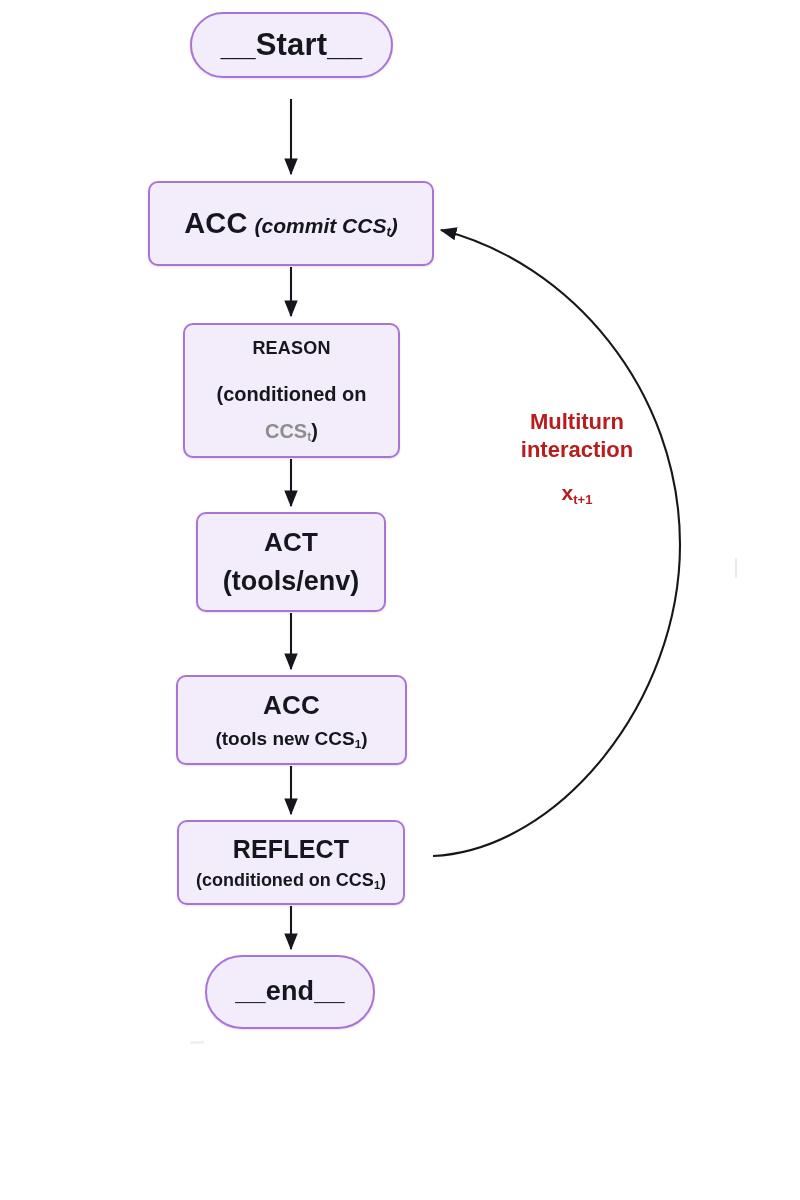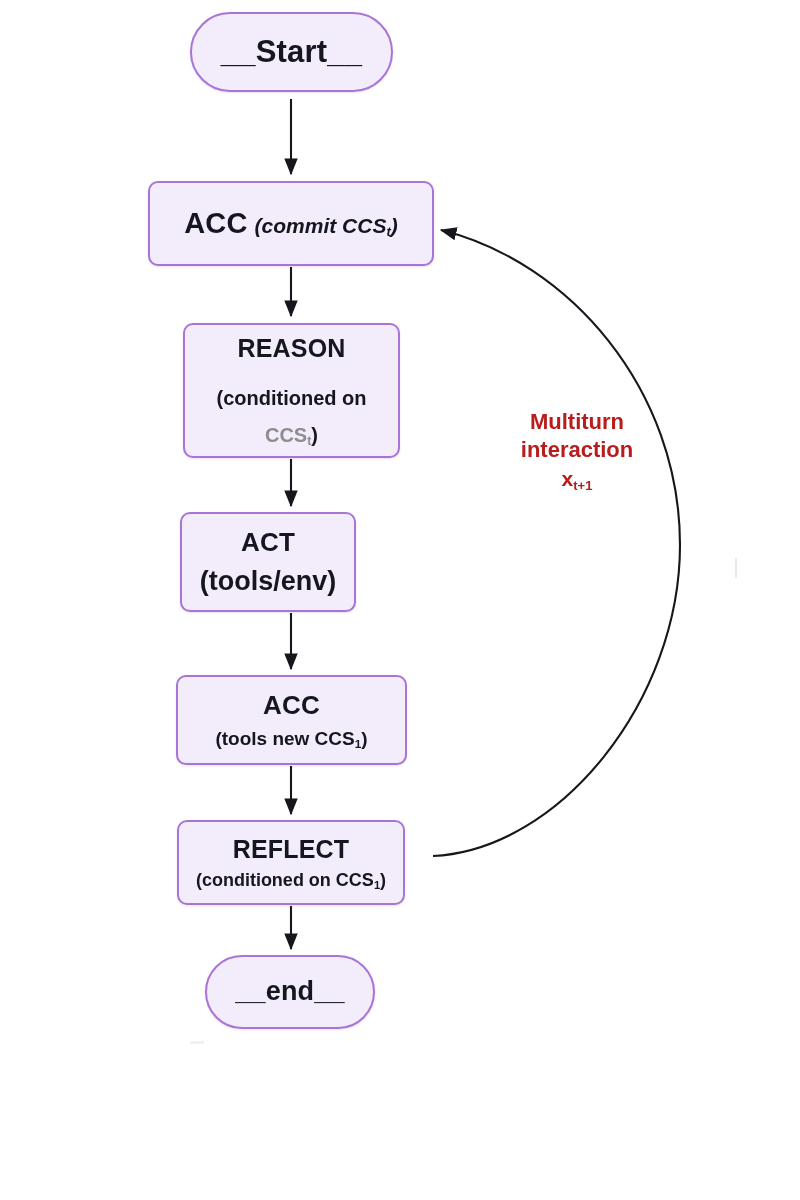--- a/index.html
+++ b/index.html
@@ -38,34 +38,34 @@
   .title {
     font-weight: bold;
     letter-spacing: .2px;
   }
   .sub {
     font-weight: bold;
   }
   .dim { color: #8d8d8d; }
 
   
-  #node-start  { left:190px; top:12px;  width:203px; height:80px; }
+  #node-start  { left:190px; top:12px;  width:203px; height:66px; }
   #node-start .title { font-size: 31px; }
 
   #node-acc1   { left:148px; top:181px; width:286px; height:85px; }
   #node-acc1 .inline-row { display:flex; align-items:baseline; gap:7px; }
   #node-acc1 .title { font-size: 29px; }
   #node-acc1 .sub   { font-size: 21px; font-style: italic; }
 
   #node-reason { left:183px; top:323px; width:217px; height:135px; padding:4px 6px; }
-  #node-reason .title { font-size: 25px; margin-bottom: 24px; }
+  #node-reason .title { font-size: 18px; margin-bottom: 24px; }
   #node-reason .sub   { font-size: 20px; text-align: right; }
   #node-reason .sub2  { font-size: 20px; font-weight:bold; margin-top: 14px; }
 
-  #node-act    { left:180px; top:512px; width:176px; height:100px; }
+  #node-act    { left:196px; top:512px; width:190px; height:100px; }
   #node-act .title { font-size: 26px; margin-bottom: 9px; }
   #node-act .sub   { font-size: 27px; }
 
   #node-acc2   { left:176px; top:675px; width:231px; height:90px; }
   #node-acc2 .title { font-size: 26px; margin-bottom: 7px; }
   #node-acc2 .sub   { font-size: 19px; }
 
   #node-reflect{ left:177px; top:820px; width:228px; height:85px; }
   #node-reflect .title { font-size: 25px; margin-bottom: 6px; }
   #node-reflect .sub   { font-size: 18px; text-align: center; }
@@ -88,21 +88,21 @@
     position: absolute;
     left: 488px;
     top: 408px;
     width: 178px;
     text-align: center;
     font-weight: bold;
     font-size: 22px;
     line-height: 1.28;
     color: #b91c1c;
   }
-  #loop-label .var { font-size: 21px; display:block; margin-top: 2px; }
+  #loop-label .var { font-size: 21px; display:block; margin-top: 16px; }
 
   .artifact {
     position: absolute;
     background: #d8d8d8;
   }
 </style>
 </head>
 <body>
 
 <div id="canvas">

